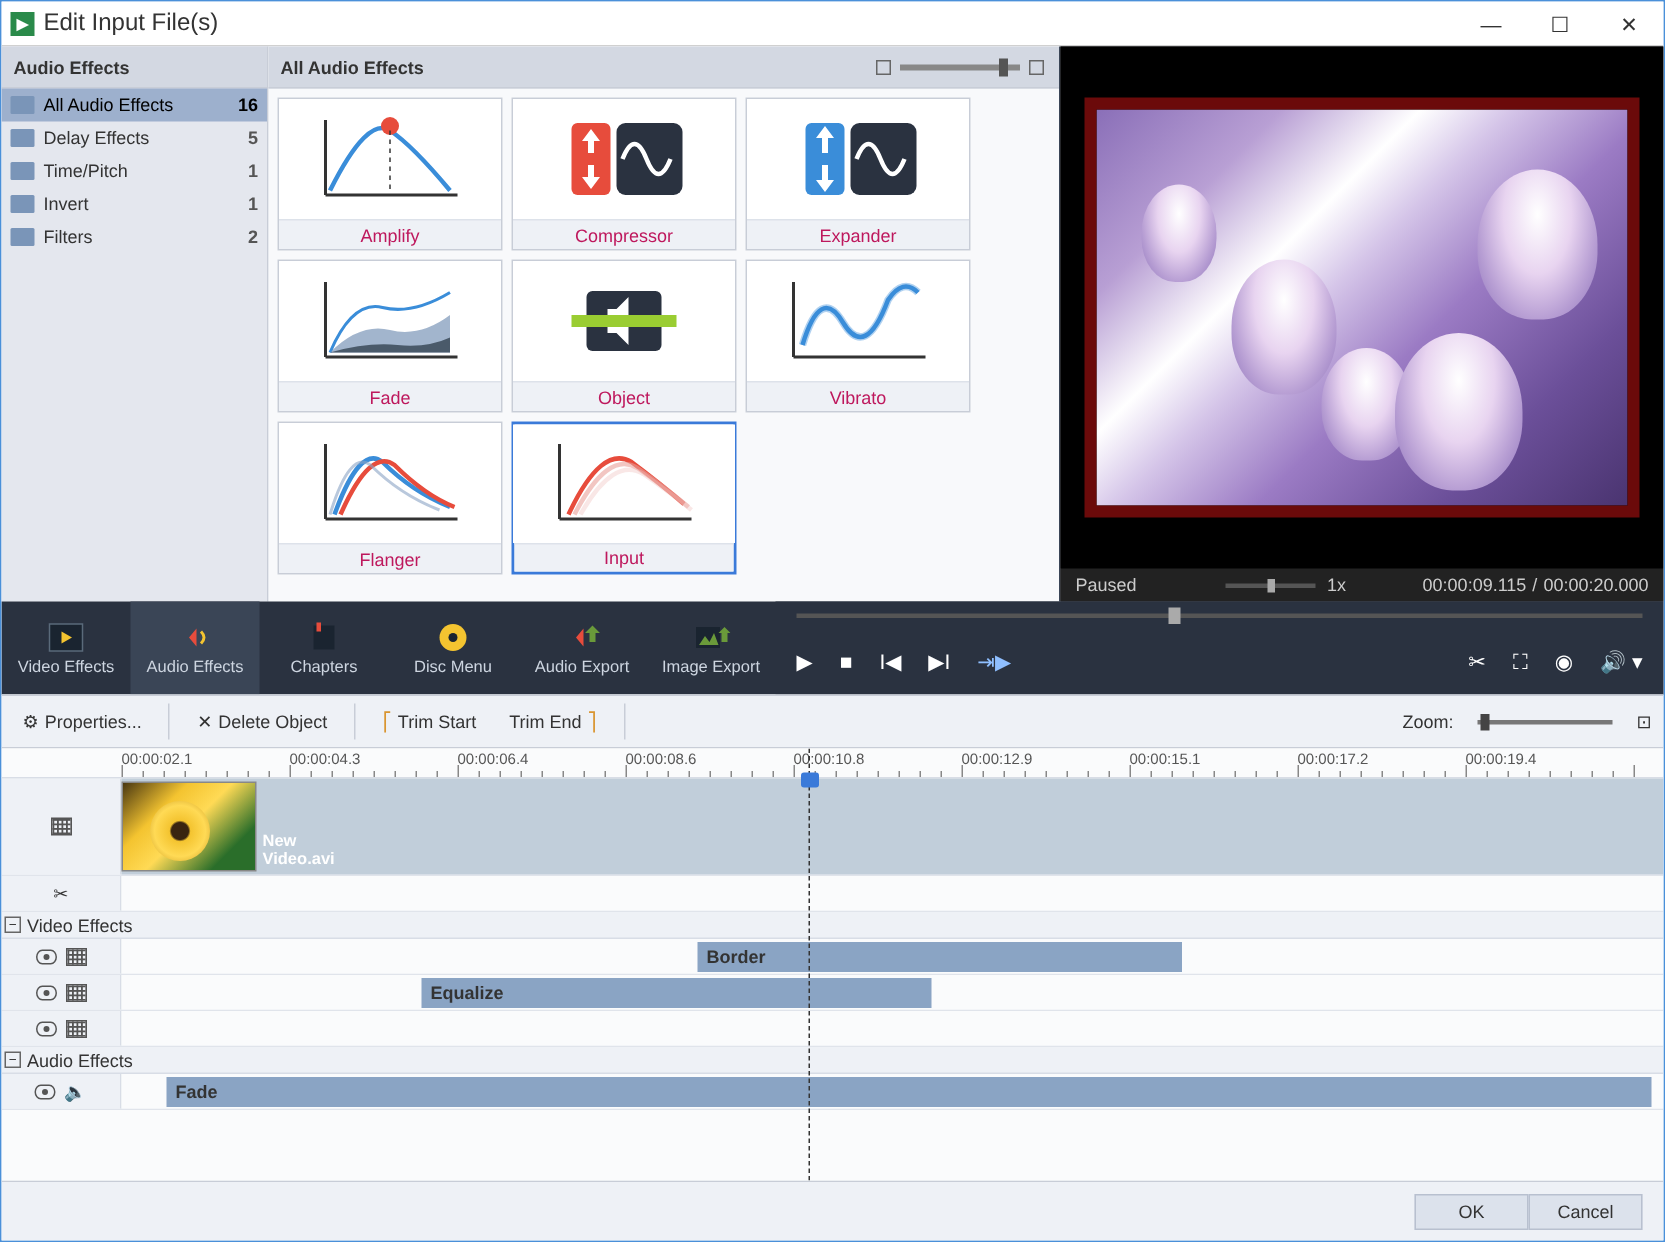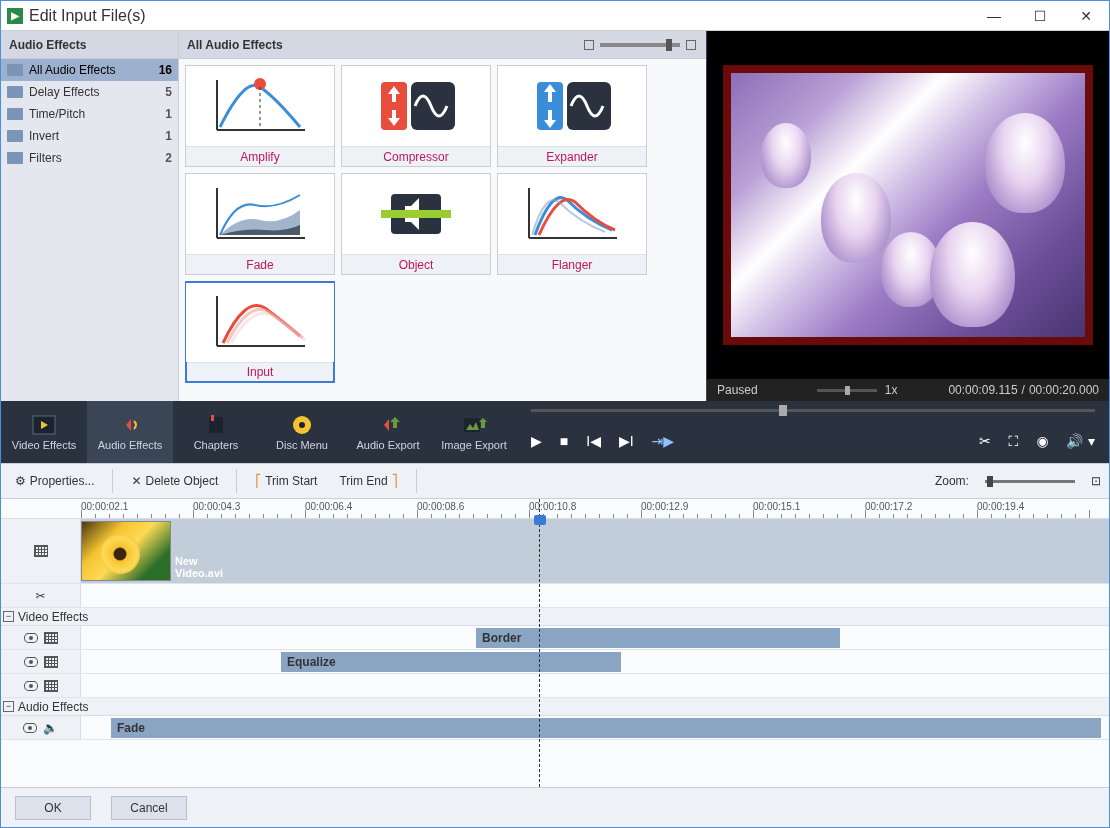--- a/index.html
+++ b/index.html
@@ -73,21 +73,21 @@
 .clip-thumb::after{content:"";position:absolute;left:18px;top:12px;width:40px;height:40px;border-radius:50%;background:radial-gradient(circle,#3a2410 0%,#3a2410 20%,#f4c430 25%,#ffda55 60%,#c99820 100%)}
 .clip-name{color:#fff;font-size:11px;font-weight:bold;position:absolute;left:94px;bottom:2px}
 .scissors-track{height:24px}
 .section-header{height:18px;background:#eef1f6;border-bottom:1px solid #d8dde6;display:flex;align-items:center;padding-left:2px;font-size:11px}
 .section-header .tog{width:11px;height:11px;border:1px solid #666;margin-right:4px;display:flex;align-items:center;justify-content:center;font-size:9px;line-height:9px}
 .fx-track{height:24px}
 .fx-track .track-content{background:#fafbfc}
 .fx-clip{position:absolute;height:20px;top:2px;background:#8aa4c4;color:#fff;font-size:11px;font-weight:bold;display:flex;align-items:center;padding:0 6px}
 .playhead{position:absolute;top:0;bottom:0;width:1px;border-left:1px dashed #333;left:538px;z-index:5}
 .playhead::before{content:"";position:absolute;top:16px;left:-6px;width:12px;height:10px;background:#3a7ad9;border-radius:2px}
-.bottom-bar{height:40px;background:#eef1f6;border-top:1px solid #c8cdd7;display:flex;align-items:center;justify-content:flex-start;padding:16px 14px;gap:20px}
+.bottom-bar{height:40px;background:#eef1f6;border-top:1px solid #c8cdd7;display:flex;align-items:center;justify-content:flex-end;padding:16px 14px;gap:0}
 .btn{width:76px;height:24px;background:#dce2ec;border:1px solid #b8c0cf;display:flex;align-items:center;justify-content:center;cursor:pointer}
 .eye-ico{width:14px;height:10px;border:1px solid #555;border-radius:60%/100%;position:relative}
 .eye-ico::after{content:"";position:absolute;left:4px;top:2px;width:4px;height:4px;background:#555;border-radius:50%}
 .film-ico{width:14px;height:12px;border:1px solid #555;background:linear-gradient(90deg,#555 1px,transparent 1px) 0 0/3px 100%,linear-gradient(#555 1px,transparent 1px) 0 0/100% 3px}
 svg{display:block}
 </style>
 </head>
 <body>
 
 <div class="titlebar">
@@ -191,20 +191,31 @@
         </div>
         <div class="effect-item">
           <div class="effect-icon">
             <svg width="110" height="68" viewBox="0 0 110 68">
               <rect x="30" y="14" width="50" height="40" rx="4" fill="#2a3240"></rect>
               <polygon points="44,26 50,26 58,18 58,50 50,42 44,42" fill="#fff"></polygon>
               <rect x="20" y="30" width="70" height="8" fill="#9acd32"></rect>
             </svg>
           </div>
           <div class="effect-label">Object</div>
+        </div>
+        <div class="effect-item">
+          <div class="effect-icon">
+            <svg width="110" height="68" viewBox="0 0 110 68">
+              <line x1="12" y1="8" x2="12" y2="58" stroke="#333" stroke-width="2"></line>
+              <line x1="12" y1="58" x2="100" y2="58" stroke="#333" stroke-width="2"></line>
+              <path d="M18 50 Q30 10 45 35 Q60 60 75 20 Q85 5 95 15" fill="none" stroke="#3a8dd9" stroke-width="5" opacity="0.4"></path>
+              <path d="M18 50 Q30 10 45 35 Q60 60 75 20 Q85 5 95 15" fill="none" stroke="#3a8dd9" stroke-width="3"></path>
+            </svg>
+          </div>
+          <div class="effect-label">Vibrato</div>
         </div>
         <div class="effect-item">
           <div class="effect-icon">
             <svg width="110" height="68" viewBox="0 0 110 68">
               <line x1="12" y1="8" x2="12" y2="58" stroke="#333" stroke-width="2"></line>
               <line x1="12" y1="58" x2="100" y2="58" stroke="#333" stroke-width="2"></line>
               <path d="M18 55 Q35 8 50 20 Q70 40 95 50" fill="none" stroke="#3a8dd9" stroke-width="3"></path>
               <path d="M22 55 Q42 10 58 22 Q78 42 98 50" fill="none" stroke="#e74c3c" stroke-width="3"></path>
               <path d="M15 55 Q28 12 42 22 Q62 42 88 52" fill="none" stroke="#8aa4c4" stroke-width="2" opacity="0.6"></path>
             </svg>
@@ -464,21 +475,21 @@
       <span class="tog">−</span>
       <span>Video Effects</span>
     </div>
 
   <div class="track fx-track">
     <div class="track-head">
         <div class="eye-ico"></div>
         <div class="film-ico"></div>
       </div>
     <div class="track-content">
-      <div class="fx-clip" style="left:395px;width:364px">
+      <div class="fx-clip" style="left:384px;width:323px">
           <span>Border</span>
         </div>
     </div>
   </div>
 
   <div class="track fx-track">
     <div class="track-head">
         <div class="eye-ico"></div>
         <div class="film-ico"></div>
       </div>

